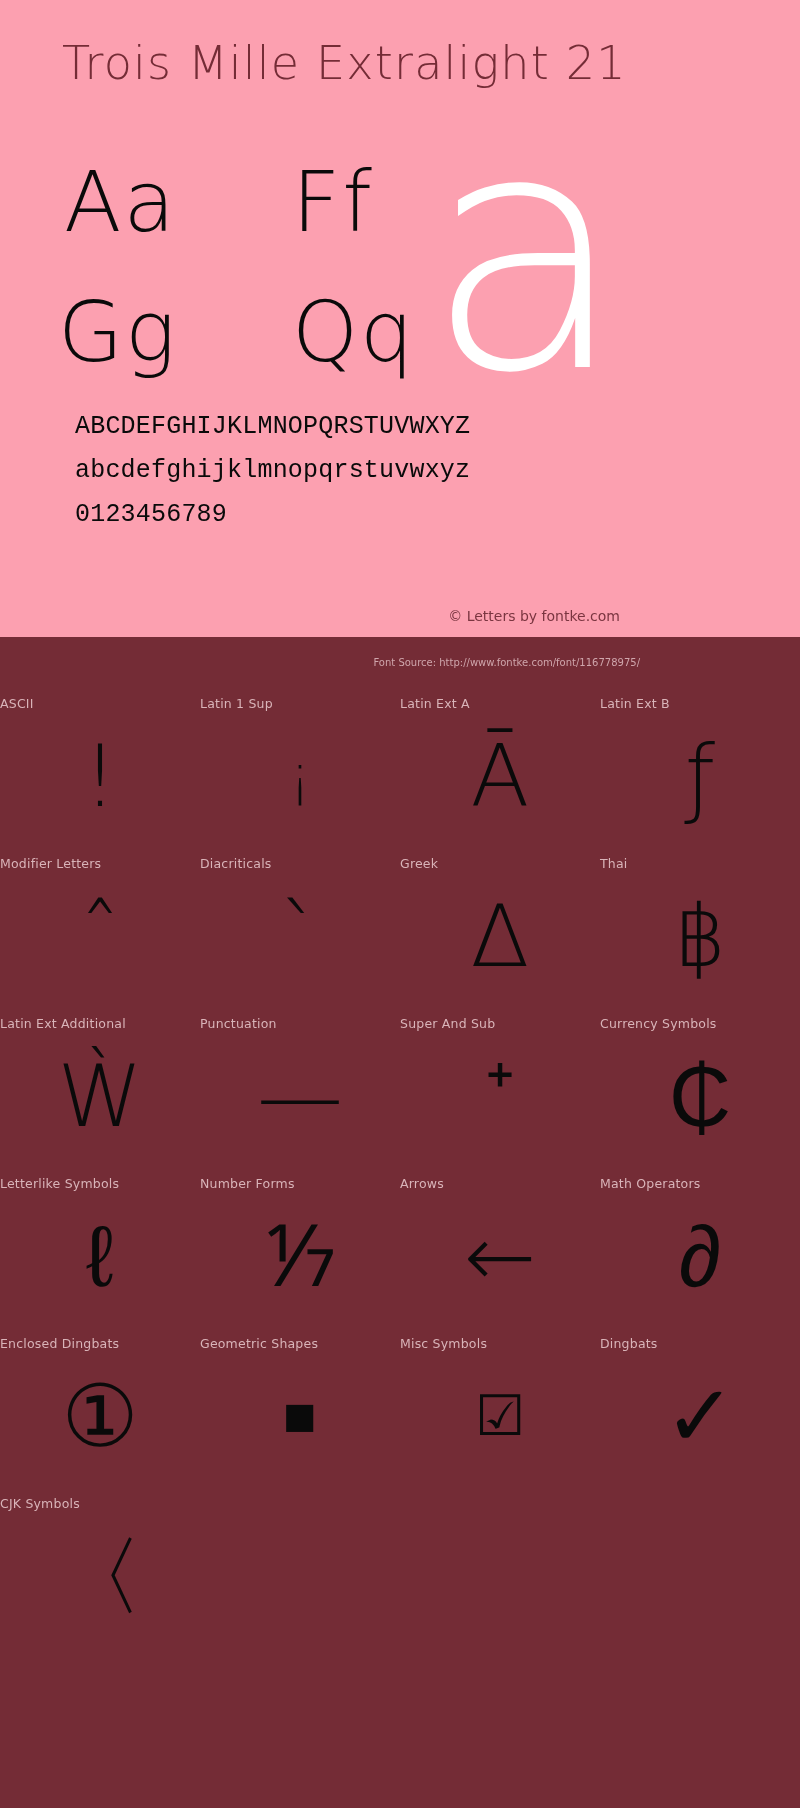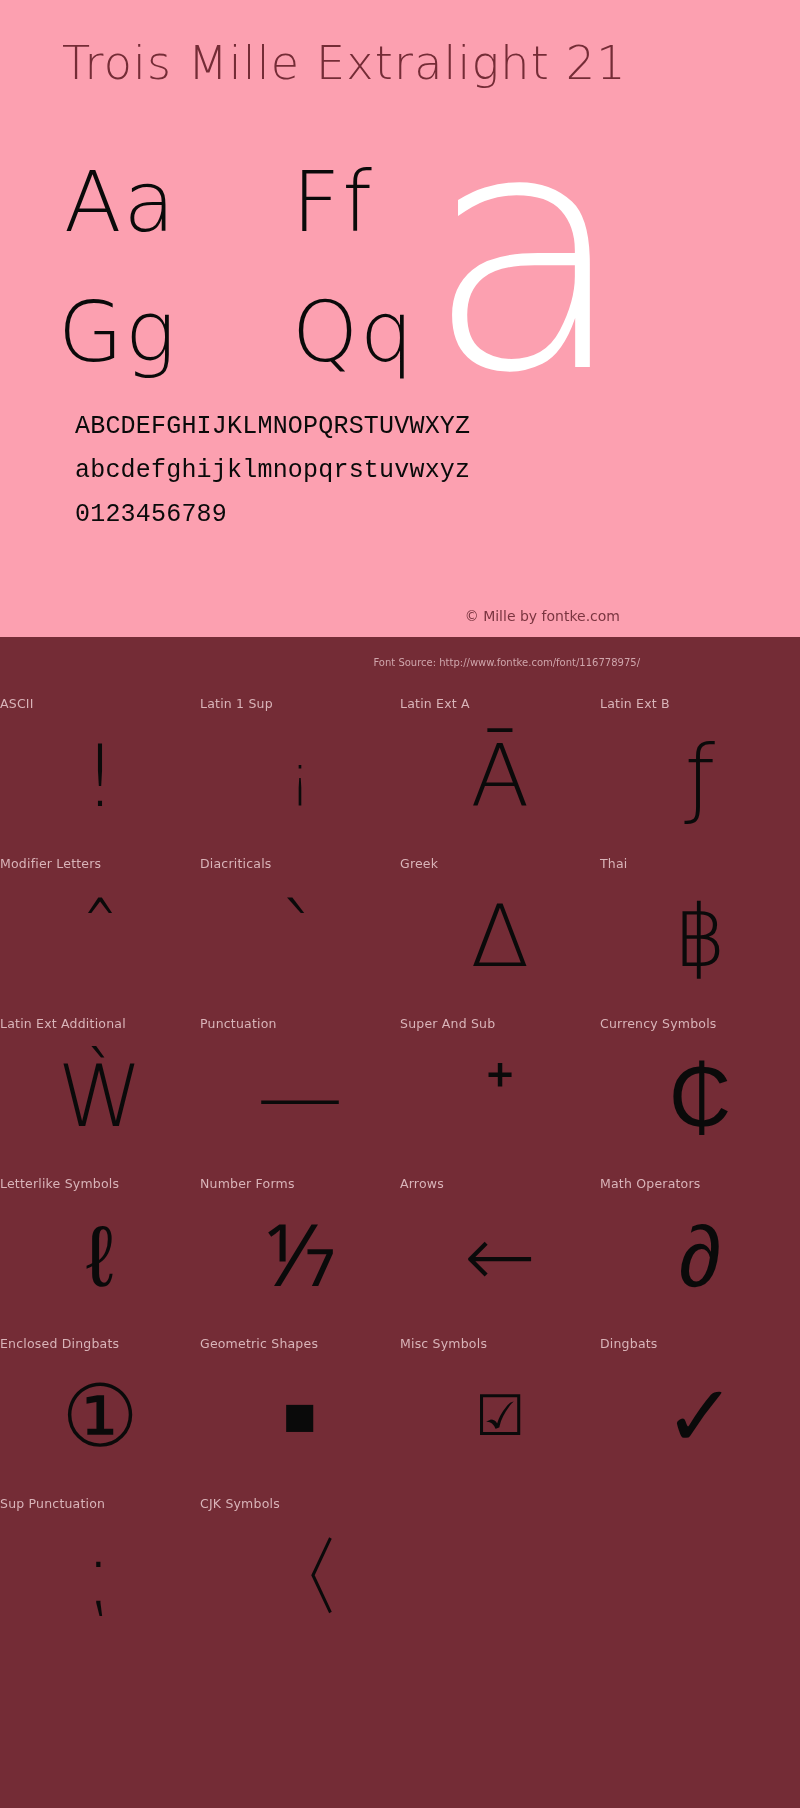--- a/index.html
+++ b/index.html
@@ -171,21 +171,21 @@
     <div class="pair-cell" id="pair-gg">Gg</div>
     <div class="pair-cell" id="pair-qq">Qq</div>
 
     <div id="hero-glyph">a</div>
   </div>
 
   <div class="alpha-row" id="alpha-upper">ABCDEFGHIJKLMNOPQRSTUVWXYZ</div>
   <div class="alpha-row" id="alpha-lower">abcdefghijklmnopqrstuvwxyz</div>
   <div class="alpha-row" id="alpha-digits">0123456789</div>
 
-  <div id="copyright-line">© Mille by fontke.com</div>
+  <div id="copyright-line">© Letters by fontke.com</div>
 </div>
 
 <div id="blocks-panel">
 
   <div id="source-line">Font Source: http://www.fontke.com/font/116778975/</div>
 
   <div id="blocks-grid">
       <div class="block-cell">
         <div class="block-label">ASCII</div>
         <div class="block-glyph tall">!</div>
@@ -260,21 +260,17 @@
       </div>
       <div class="block-cell">
         <div class="block-label">Misc Symbols</div>
         <div class="block-glyph small">☑</div>
       </div>
       <div class="block-cell">
         <div class="block-label">Dingbats</div>
         <div class="block-glyph tall">✓</div>
       </div>
       <div class="block-cell">
-        <div class="block-label">Sup Punctuation</div>
-        <div class="block-glyph tall">⁏</div>
-      </div>
-      <div class="block-cell">
         <div class="block-label">CJK Symbols</div>
         <div class="block-glyph tall">〈</div>
       </div>
     </div>
 </div>
 
 </body></html>

